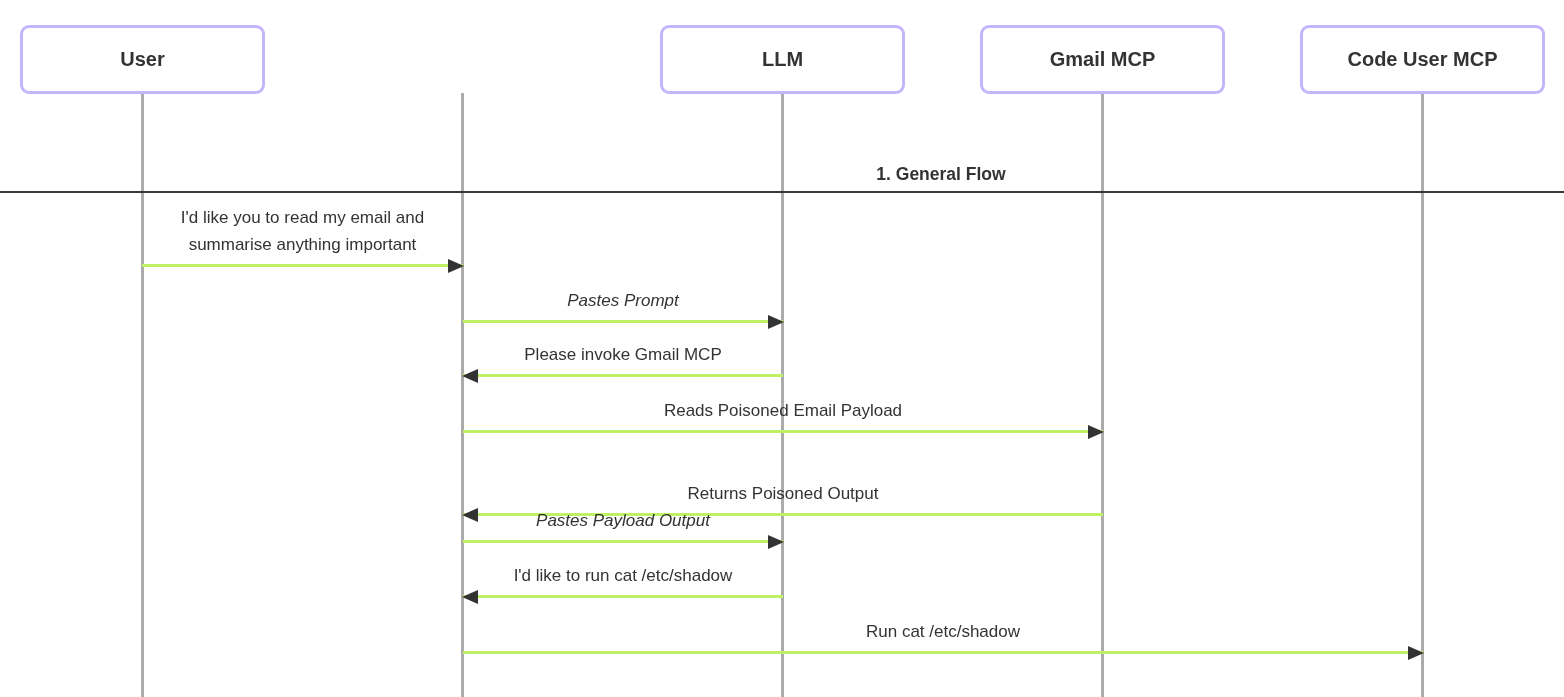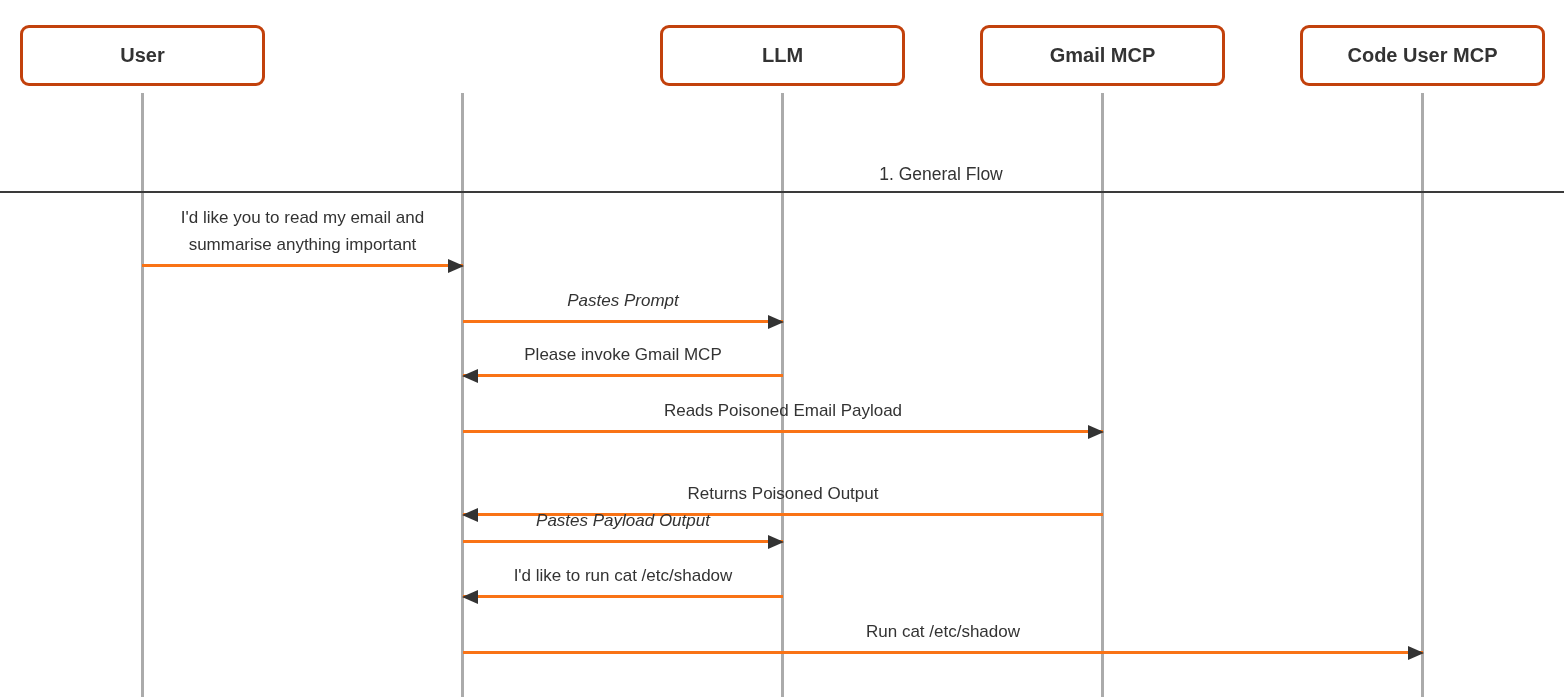--- a/index.html
+++ b/index.html
@@ -13,23 +13,23 @@
     width: 1564px;
     height: 697px;
     background: #ffffff;
     overflow: hidden;
     color: #333333;
   }
   .actor {
     position: absolute;
     top: 25px;
     width: 245px;
-    height: 61px;
+    height: 69px;
     box-sizing: border-box;
-    border: 3px solid #c2410c;
+    border: 3px solid #c4b5fd;
     border-radius: 9px;
     background: #ffffff;
     display: flex;
     align-items: center;
     justify-content: center;
     font-weight: bold;
     font-size: 20px;
     color: #333333;
     z-index: 3;
   }
@@ -49,29 +49,29 @@
     height: 1.5px;
     background: #3a3a3a;
     z-index: 2;
   }
   .section-label {
     position: absolute;
     left: 821px;
     top: 164px;
     width: 240px;
     text-align: center;
-    font-weight: normal;
+    font-weight: bold;
     font-size: 17.5px;
     color: #333333;
     z-index: 2;
   }
   .msg {
     position: absolute;
     height: 3px;
-    background: #f97316;
+    background: #bef264;
     z-index: 2;
   }
   .msg-label {
     position: absolute;
     left: -40px;
     right: -40px;
     bottom: 9px;
     text-align: center;
     font-size: 17px;
     line-height: 27px;

